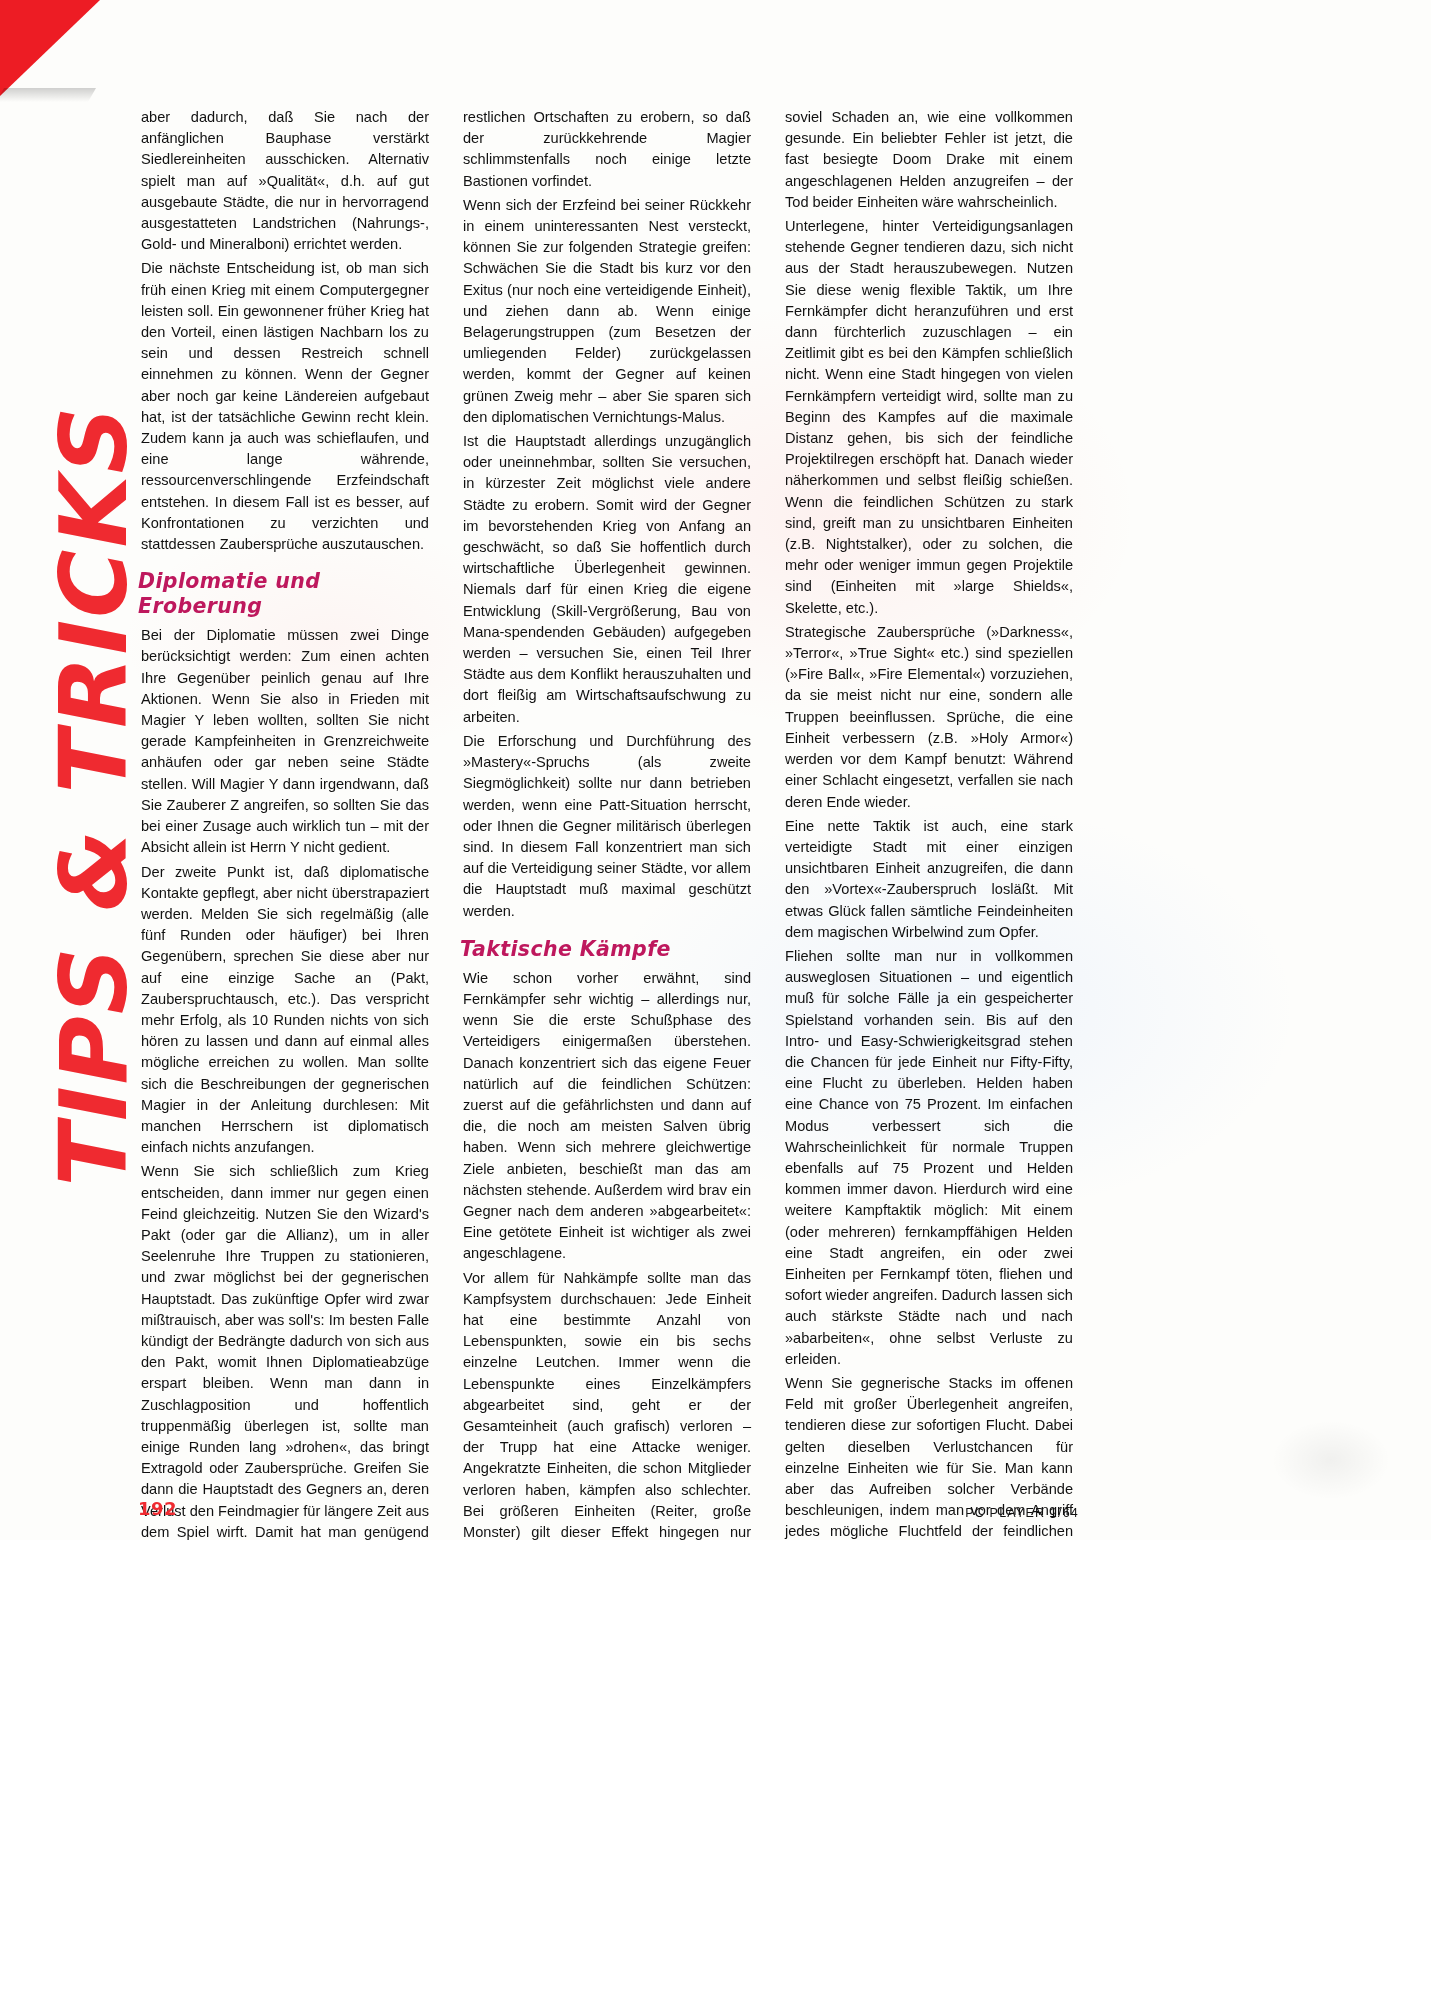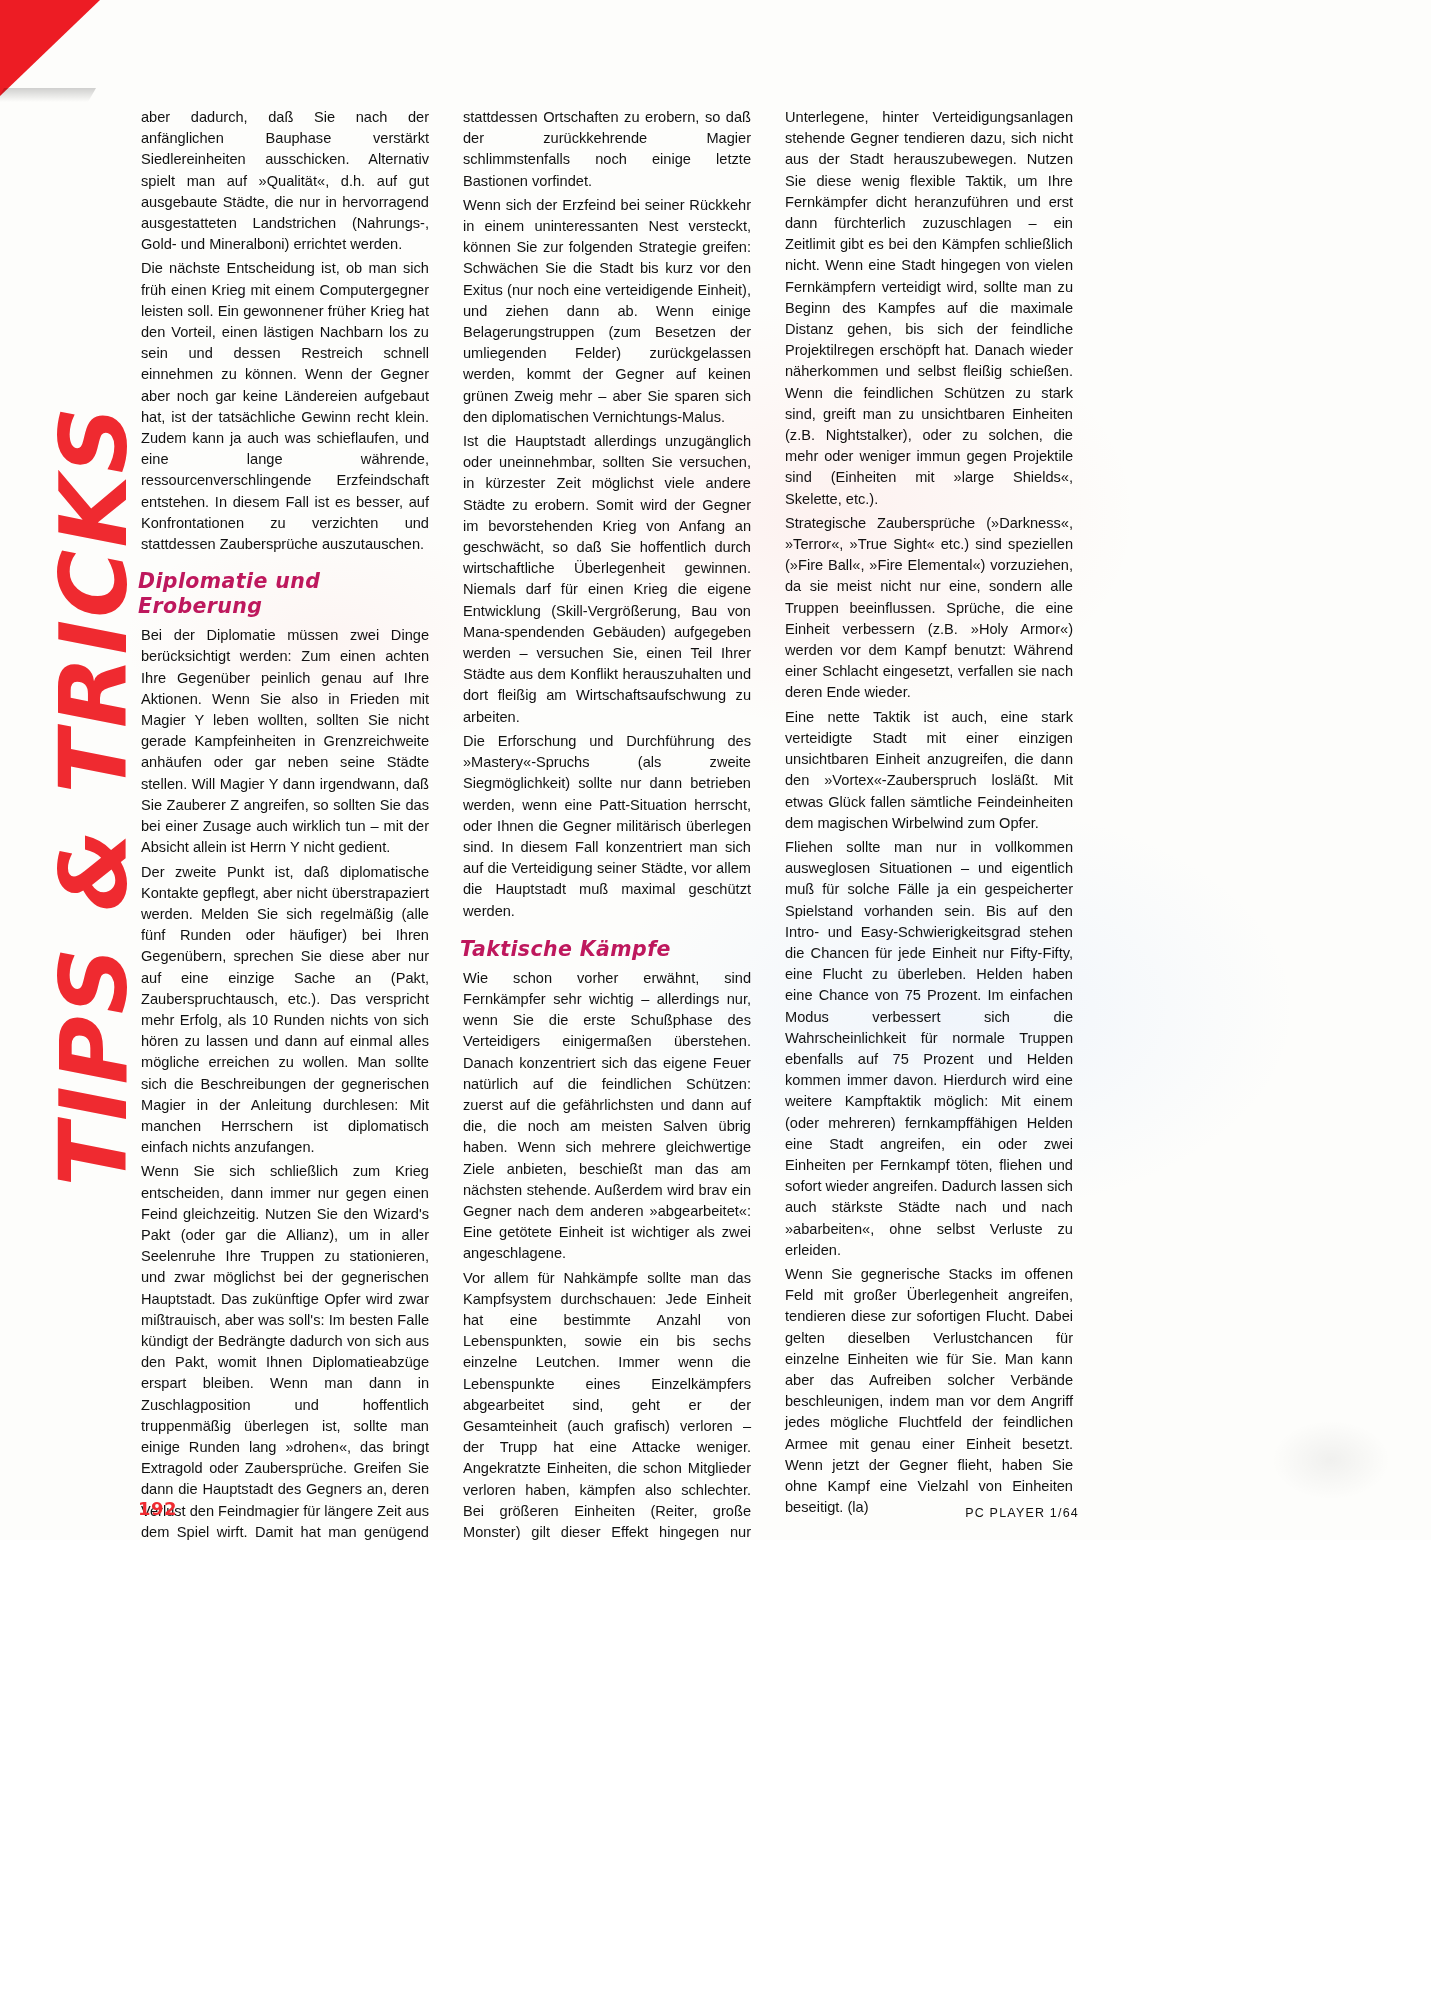--- a/index.html
+++ b/index.html
@@ -177,30 +177,31 @@
     <div class="col">
       <p>aber dadurch, daß Sie nach der anfänglichen Bauphase verstärkt Siedlereinheiten ausschicken. Alternativ spielt man auf »Qualität«, d.h. auf gut ausgebaute Städte, die nur in hervorragend ausgestatteten Landstrichen (Nahrungs-, Gold- und Mineralboni) errichtet werden.</p>
       <p>Die nächste Entscheidung ist, ob man sich früh einen Krieg mit einem Computergegner leisten soll. Ein gewonnener früher Krieg hat den Vorteil, einen lästigen Nachbarn los zu sein und dessen Restreich schnell einnehmen zu können. Wenn der Gegner aber noch gar keine Ländereien aufgebaut hat, ist der tatsächliche Gewinn recht klein. Zudem kann ja auch was schieflaufen, und eine lange währende, ressourcenverschlingende Erzfeindschaft entstehen. In diesem Fall ist es besser, auf Konfrontationen zu verzichten und stattdessen Zaubersprüche auszutauschen.</p>
       <div class="heading">Diplomatie und Eroberung</div>
       <p>Bei der Diplomatie müssen zwei Dinge berücksichtigt werden: Zum einen achten Ihre Gegenüber peinlich genau auf Ihre Aktionen. Wenn Sie also in Frieden mit Magier Y leben wollten, sollten Sie nicht gerade Kampfeinheiten in Grenzreichweite anhäufen oder gar neben seine Städte stellen. Will Magier Y dann irgendwann, daß Sie Zauberer Z angreifen, so sollten Sie das bei einer Zusage auch wirklich tun – mit der Absicht allein ist Herrn Y nicht gedient.</p>
       <p>Der zweite Punkt ist, daß diplomatische Kontakte gepflegt, aber nicht überstrapaziert werden. Melden Sie sich regelmäßig (alle fünf Runden oder häufiger) bei Ihren Gegenübern, sprechen Sie diese aber nur auf eine einzige Sache an (Pakt, Zauberspruchtausch, etc.). Das verspricht mehr Erfolg, als 10 Runden nichts von sich hören zu lassen und dann auf einmal alles mögliche erreichen zu wollen. Man sollte sich die Beschreibungen der gegnerischen Magier in der Anleitung durchlesen: Mit manchen Herrschern ist diplomatisch einfach nichts anzufangen.</p>
       <p>Wenn Sie sich schließlich zum Krieg entscheiden, dann immer nur gegen einen Feind gleichzeitig. Nutzen Sie den Wizard's Pakt (oder gar die Allianz), um in aller Seelenruhe Ihre Truppen zu stationieren, und zwar möglichst bei der gegnerischen Hauptstadt. Das zukünftige Opfer wird zwar mißtrauisch, aber was soll's: Im besten Falle kündigt der Bedrängte dadurch von sich aus den Pakt, womit Ihnen Diplomatieabzüge erspart bleiben. Wenn man dann in Zuschlagposition und hoffentlich truppenmäßig überlegen ist, sollte man einige Runden lang »drohen«, das bringt Extragold oder Zaubersprüche. Greifen Sie dann die Hauptstadt des Gegners an, deren Verlust den Feindmagier für längere Zeit aus dem Spiel wirft. Damit hat man genügend Gelegenheit, um die</p>
     </div>
 
     <div class="col">
-      <p>stattdessen Ortschaften zu erobern, so daß der zurückkehrende Magier schlimmstenfalls noch einige letzte Bastionen vorfindet.</p>
+      <p>restlichen Ortschaften zu erobern, so daß der zurückkehrende Magier schlimmstenfalls noch einige letzte Bastionen vorfindet.</p>
       <p>Wenn sich der Erzfeind bei seiner Rückkehr in einem uninteressanten Nest versteckt, können Sie zur folgenden Strategie greifen: Schwächen Sie die Stadt bis kurz vor den Exitus (nur noch eine verteidigende Einheit), und ziehen dann ab. Wenn einige Belagerungstruppen (zum Besetzen der umliegenden Felder) zurückgelassen werden, kommt der Gegner auf keinen grünen Zweig mehr – aber Sie sparen sich den diplomatischen Vernichtungs-Malus.</p>
       <p>Ist die Hauptstadt allerdings unzugänglich oder uneinnehmbar, sollten Sie versuchen, in kürzester Zeit möglichst viele andere Städte zu erobern. Somit wird der Gegner im bevorstehenden Krieg von Anfang an geschwächt, so daß Sie hoffentlich durch wirtschaftliche Überlegenheit gewinnen. Niemals darf für einen Krieg die eigene Entwicklung (Skill-Vergrößerung, Bau von Mana-spendenden Gebäuden) aufgegeben werden – versuchen Sie, einen Teil Ihrer Städte aus dem Konflikt herauszuhalten und dort fleißig am Wirtschaftsaufschwung zu arbeiten.</p>
       <p>Die Erforschung und Durchführung des »Mastery«-Spruchs (als zweite Siegmöglichkeit) sollte nur dann betrieben werden, wenn eine Patt-Situation herrscht, oder Ihnen die Gegner militärisch überlegen sind. In diesem Fall konzentriert man sich auf die Verteidigung seiner Städte, vor allem die Hauptstadt muß maximal geschützt werden.</p>
       <div class="heading tight">Taktische Kämpfe</div>
       <p>Wie schon vorher erwähnt, sind Fernkämpfer sehr wichtig – allerdings nur, wenn Sie die erste Schußphase des Verteidigers einigermaßen überstehen. Danach konzentriert sich das eigene Feuer natürlich auf die feindlichen Schützen: zuerst auf die gefährlichsten und dann auf die, die noch am meisten Salven übrig haben. Wenn sich mehrere gleichwertige Ziele anbieten, beschießt man das am nächsten stehende. Außerdem wird brav ein Gegner nach dem anderen »abgearbeitet«: Eine getötete Einheit ist wichtiger als zwei angeschlagene.</p>
       <p>Vor allem für Nahkämpfe sollte man das Kampfsystem durchschauen: Jede Einheit hat eine bestimmte Anzahl von Lebenspunkten, sowie ein bis sechs einzelne Leutchen. Immer wenn die Lebenspunkte eines Einzelkämpfers abgearbeitet sind, geht er der Gesamteinheit (auch grafisch) verloren – der Trupp hat eine Attacke weniger. Angekratzte Einheiten, die schon Mitglieder verloren haben, kämpfen also schlechter. Bei größeren Einheiten (Reiter, große Monster) gilt dieser Effekt hingegen nur abgeschwächt oder gar nicht: Eine Doom Drake, die nur noch ein einziges Lebenspünktchen hat, richtet eben</p>
     </div>
 
     <div class="col">
+      <p>soviel Schaden an, wie eine vollkommen gesunde. Ein beliebter Fehler ist jetzt, die fast besiegte Doom Drake mit einem angeschlagenen Helden anzugreifen – der Tod beider Einheiten wäre wahrscheinlich.</p>
       <p>Unterlegene, hinter Verteidigungsanlagen stehende Gegner tendieren dazu, sich nicht aus der Stadt herauszubewegen. Nutzen Sie diese wenig flexible Taktik, um Ihre Fernkämpfer dicht heranzuführen und erst dann fürchterlich zuzuschlagen – ein Zeitlimit gibt es bei den Kämpfen schließlich nicht. Wenn eine Stadt hingegen von vielen Fernkämpfern verteidigt wird, sollte man zu Beginn des Kampfes auf die maximale Distanz gehen, bis sich der feindliche Projektilregen erschöpft hat. Danach wieder näherkommen und selbst fleißig schießen. Wenn die feindlichen Schützen zu stark sind, greift man zu unsichtbaren Einheiten (z.B. Nightstalker), oder zu solchen, die mehr oder weniger immun gegen Projektile sind (Einheiten mit »large Shields«, Skelette, etc.).</p>
       <p>Strategische Zaubersprüche (»Darkness«, »Terror«, »True Sight« etc.) sind speziellen (»Fire Ball«, »Fire Elemental«) vorzuziehen, da sie meist nicht nur eine, sondern alle Truppen beeinflussen. Sprüche, die eine Einheit verbessern (z.B. »Holy Armor«) werden vor dem Kampf benutzt: Während einer Schlacht eingesetzt, verfallen sie nach deren Ende wieder.</p>
       <p>Eine nette Taktik ist auch, eine stark verteidigte Stadt mit einer einzigen unsichtbaren Einheit anzugreifen, die dann den »Vortex«-Zauberspruch losläßt. Mit etwas Glück fallen sämtliche Feindeinheiten dem magischen Wirbelwind zum Opfer.</p>
       <p>Fliehen sollte man nur in vollkommen ausweglosen Situationen – und eigentlich muß für solche Fälle ja ein gespeicherter Spielstand vorhanden sein. Bis auf den Intro- und Easy-Schwierigkeitsgrad stehen die Chancen für jede Einheit nur Fifty-Fifty, eine Flucht zu überleben. Helden haben eine Chance von 75 Prozent. Im einfachen Modus verbessert sich die Wahrscheinlichkeit für normale Truppen ebenfalls auf 75 Prozent und Helden kommen immer davon. Hierdurch wird eine weitere Kampftaktik möglich: Mit einem (oder mehreren) fernkampffähigen Helden eine Stadt angreifen, ein oder zwei Einheiten per Fernkampf töten, fliehen und sofort wieder angreifen. Dadurch lassen sich auch stärkste Städte nach und nach »abarbeiten«, ohne selbst Verluste zu erleiden.</p>
       <p>Wenn Sie gegnerische Stacks im offenen Feld mit großer Überlegenheit angreifen, tendieren diese zur sofortigen Flucht. Dabei gelten dieselben Verlustchancen für einzelne Einheiten wie für Sie. Man kann aber das Aufreiben solcher Verbände beschleunigen, indem man vor dem Angriff jedes mögliche Fluchtfeld der feindlichen Armee mit genau einer Einheit besetzt. Wenn jetzt der Gegner flieht, haben Sie ohne Kampf eine Vielzahl von Einheiten beseitigt. (la)</p>
     </div>
 
   </div>
 
   <div class="bottom-blank"></div>

